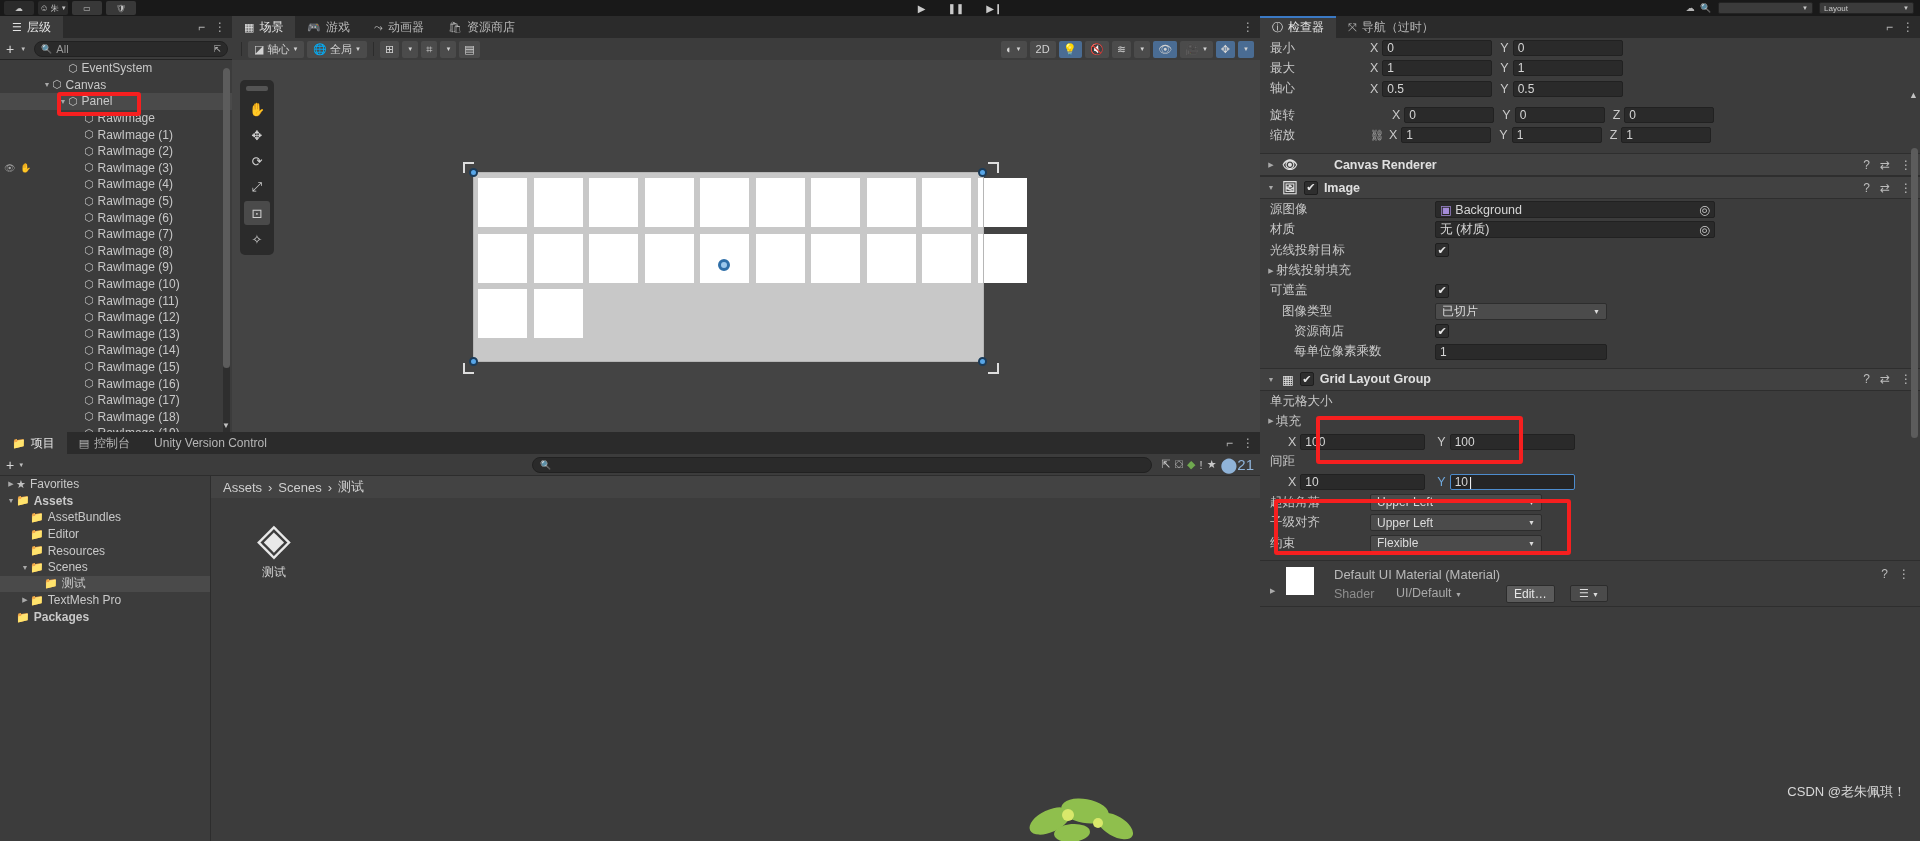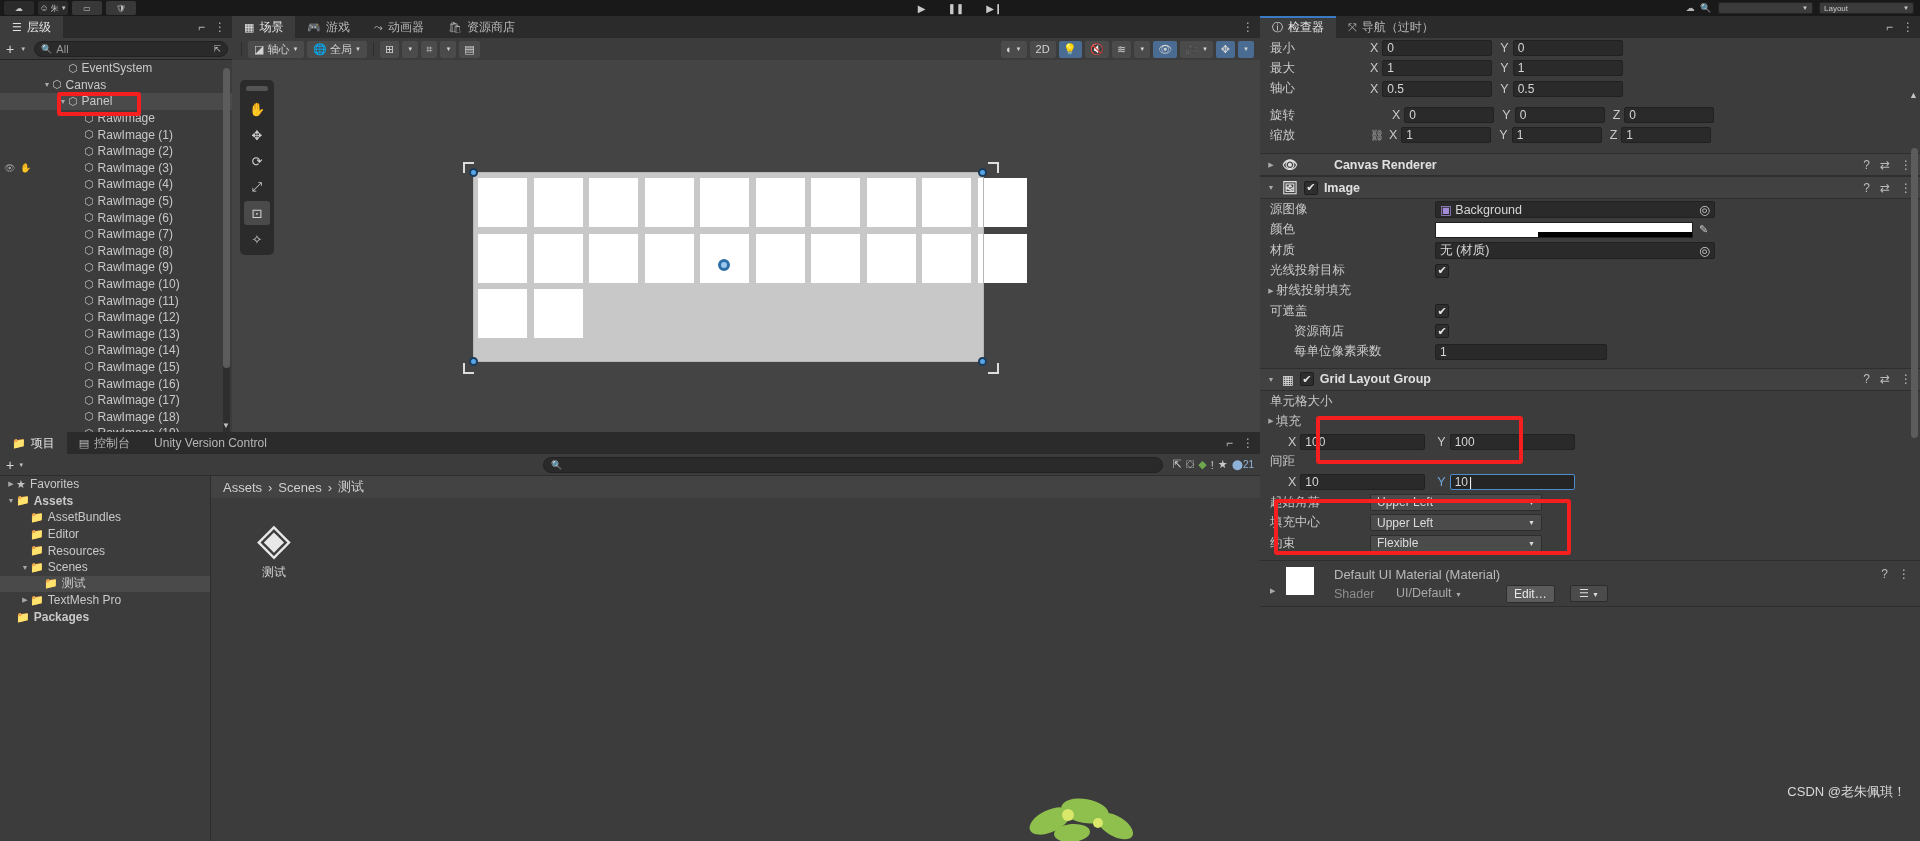--- a/index.html
+++ b/index.html
@@ -531,44 +531,44 @@
 
       <div class="row">
         <div class="lbl" style="width:165px">源图像</div>
         <div class="objfield" style="width:280px">
           <span><span style="color:#a48bd8">▣</span>
             <span>Background</span></span>
           <span>◎</span>
         </div>
       </div>
       <div class="row">
-        <div class="lbl" style="width:165px">颜色</div>
-        <div class="colorfield" style="width:258px">
-            <i></i>
-          </div>
-        <span style="margin-left:6px;font-size:11px">✎</span>
-      </div>
-      <div class="row">
         <div class="lbl" style="width:165px">材质</div>
         <div class="objfield" style="width:280px">
           <span>无 (材质)</span>
           <span>◎</span>
         </div>
       </div>
       <div class="row">
         <div class="lbl" style="width:165px">光线投射目标</div>
         <span class="chk">✔</span>
       </div>
       <div class="row">
         <span class="arrow" style="margin-left:-4px">▶</span>
         <div class="lbl" style="width:165px">射线投射填充</div>
       </div>
       <div class="row">
         <div class="lbl" style="width:165px">可遮盖</div>
         <span class="chk">✔</span>
+      </div>
+      <div class="row">
+        <div class="lbl ind1" style="width:165px">图像类型</div>
+        <div class="dd" style="width:172px">
+          <span>已切片</span>
+          <span style="font-size:7px">▼</span>
+        </div>
       </div>
       <div class="row">
         <div class="lbl ind2" style="width:165px">资源商店</div>
         <span class="chk">✔</span>
       </div>
       <div class="row">
         <div class="lbl ind2" style="width:165px">每单位像素乘数</div>
         <div class="field" style="width:172px">1</div>
       </div>
       <div style="height:6px"></div>
@@ -610,21 +610,21 @@
         </div>
       </div>
       <div class="row">
         <div class="lbl">起始角落</div>
         <div class="dd" style="width:172px">
           <span>Upper Left</span>
           <span style="font-size:7px">▼</span>
         </div>
       </div>
       <div class="row">
-        <div class="lbl">填充中心</div>
+        <div class="lbl">子级对齐</div>
         <div class="dd" style="width:172px">
           <span>Upper Left</span>
           <span style="font-size:7px">▼</span>
         </div>
       </div>
       <div class="row">
         <div class="lbl">约束</div>
         <div class="dd" style="width:172px">
           <span>Flexible</span>
           <span style="font-size:7px">▼</span>
@@ -682,21 +682,21 @@
       <span style="font-size:6px;color:#c0c0c0">▼</span>
       <div style="flex:1"></div>
       <div class="proj-search">
         <span style="font-size:9px">🔍</span>
       </div>
       <span style="font-size:11px;color:#c8c8c8;margin-left:6px">⇱</span>
       <span style="font-size:11px;color:#c8c8c8">⛋</span>
       <span style="font-size:11px;color:#6fa84f">◆</span>
       <span style="font-size:11px;color:#c8c8c8">!</span>
       <span style="font-size:11px;color:#c8c8c8">★</span>
-      <span style="font-size:10px;color:#8fb3d8">⬤<span>21</span></span>
+      <span style="font-size:15px;color:#8fb3d8">⬤<span>21</span></span>
     </div>
     <div class="proj-left" id="proj-tree">
         <div class="prow">
           <span style="width:6px"></span>
           <span class="arrow">▶</span>
           <span class="folder">★</span>
           <span style="font-weight:normal;">Favorites</span>
         </div>
         <div class="prow">
           <span style="width:6px"></span>

